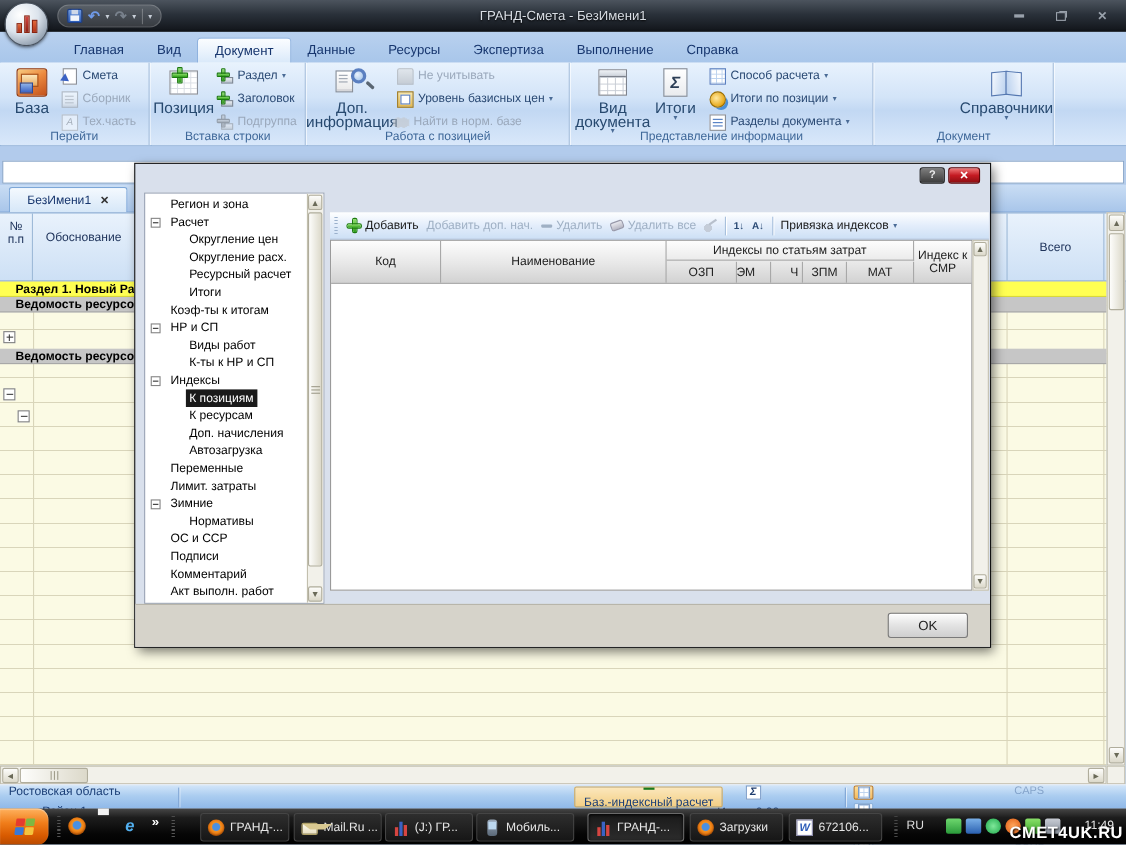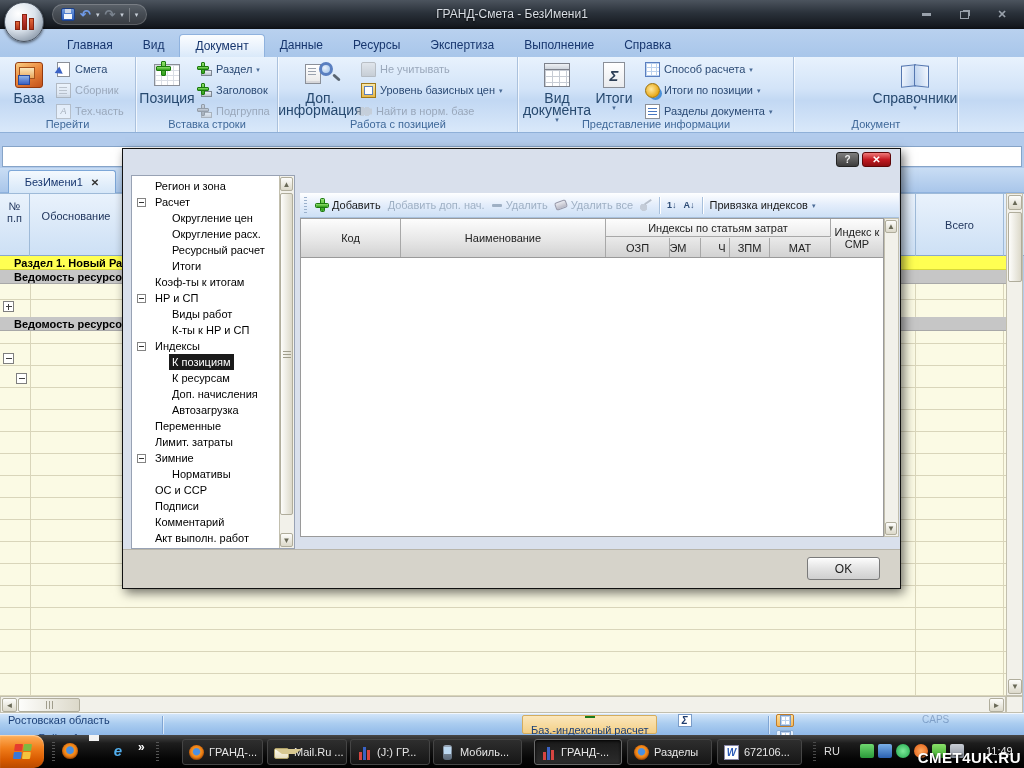--- a/index.html
+++ b/index.html
@@ -625,21 +625,21 @@
     <div class="taskbtn active" style="left:534px;width:88px">
         <i class="tico grandico">
           <b></b>
           <b></b>
           <b></b>
         </i>
         <span>ГРАНД-...</span>
       </div>
     <div class="taskbtn" style="left:627px;width:85px">
         <i class="tico ffico"></i>
-        <span>Разделы</span>
+        <span>Загрузки</span>
       </div>
     <div class="taskbtn" style="left:717px;width:85px">
         <i class="tico wordico">W</i>
         <span>672106...</span>
       </div>
 
     <span class="tgrip" style="left:813px"></span>
     <span class="lang" style="left:824px">RU</span>
     <div class="tray" style="left:860px">
       <i style="background:linear-gradient(#6fd86f,#2a9a3a)"></i>

